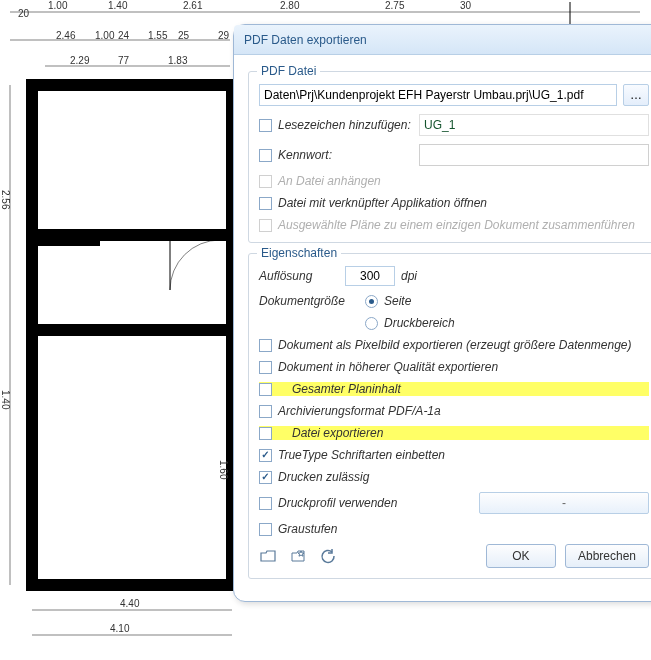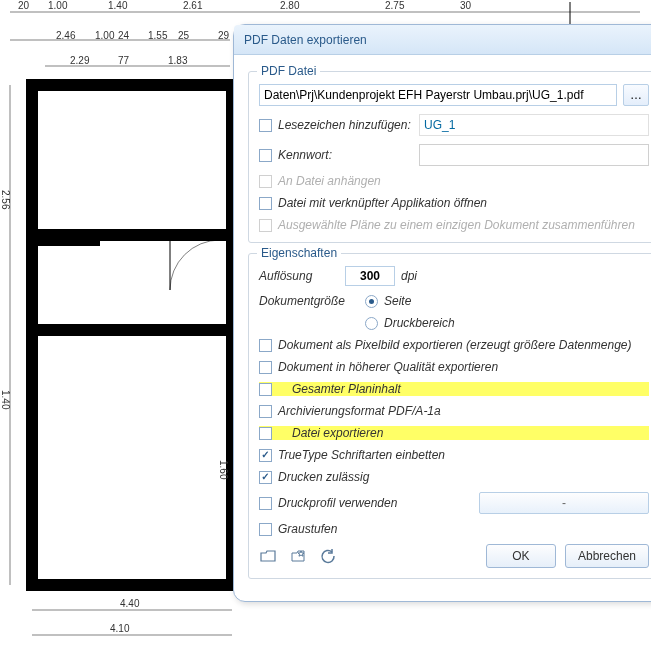--- a/index.html
+++ b/index.html
@@ -15,32 +15,32 @@
 
 .row { display: flex; align-items: center; margin-bottom: 8px; gap:6px; }
 .row:last-child { margin-bottom: 0; }
 .label { color: #333; font-style: italic; }
 .label.disabled { color: #b0b0b0; }
 
 .path-input { flex:1; height: 22px; border: 1px solid #b8cfe6; padding: 0 4px; background:#fff; }
 .browse-btn { width: 26px; height: 22px; border: 1px solid #b8cfe6; background: linear-gradient(#f8fbff,#e4eefb); border-radius:2px; display:flex; align-items:center; justify-content:center; cursor:pointer;}
 
 .text-input { width: 170px; height: 22px; border: 1px solid #d0d0d0; padding: 0 4px; color:#999; background:#fff;}
-.text-input.disabled { color:#0369a1; border-color:#e0e0e0;}
+.text-input.disabled { color:#14532d; border-color:#e0e0e0;}
 
 .cb { width:13px; height:13px; border:1px solid #8ba8c8; background:#fff; display:inline-flex; align-items:center; justify-content:center; flex-shrink:0; font-size:10px; color:#2a5a8a;}
 .cb.checked::after { content:"✓"; font-weight:bold; line-height:1;}
 .cb.disabled { border-color:#d0d0d0; }
 
 .radio { width:13px; height:13px; border:1px solid #8ba8c8; border-radius:50%; background:#fff; display:inline-flex; align-items:center; justify-content:center; flex-shrink:0;}
 .radio.checked::after { content:""; width:5px; height:5px; background:#2a5a8a; border-radius:50%;}
 
 .highlight { background: #ffff66; gap: 20px; }
 
-.num-input { width:50px; height:20px; border:1px solid #b8cfe6; text-align:center; padding:0 2px;font-weight:bold;}
+.num-input { width:50px; height:20px; border:1px solid #b8cfe6; text-align:center; padding:0 2px;}
 
 .button-row { display:flex; justify-content:space-between; align-items:center; margin-top:8px;}
 .icon-strip { display:flex; gap:12px; align-items:center; }
 .icon-btn { width:18px; height:18px; display:flex; align-items:center; justify-content:center; color:#5a7a9a; cursor:pointer;}
 .ok-cancel { display:flex; gap:9px;}
 .btn { min-width:70px; height:24px; border:1px solid #9fb8d6; background:linear-gradient(#fdfdfe,#e6eff9); border-radius:3px; padding:0 12px; cursor:pointer; color:#333;}
 .wide-btn { width:170px; height:22px; border:1px solid #b8cfe6; background:linear-gradient(#fdfdfe,#e8f1fb); border-radius:2px; text-align:center; line-height:20px; color:#666;}
 
 .floorplan { position:absolute; left:0; top:0; width:651px; height:660px; z-index:-1;}
 .dim { position:absolute; font-size:10px; color:#333;}
@@ -65,21 +65,21 @@
   <line x1="200" y1="330" x2="238" y2="330" stroke="#000" stroke-width="1"></line>
 
   <line x1="570" y1="2" x2="570" y2="30" stroke="#000" stroke-width="1"></line>
 
   <line x1="32" y1="610" x2="232" y2="610" stroke="#000" stroke-width="0.5"></line>
   <line x1="32" y1="635" x2="232" y2="635" stroke="#000" stroke-width="0.5"></line>
 
   <line x1="10" y1="85" x2="10" y2="585" stroke="#000" stroke-width="0.5"></line>
 </svg>
 
-<span class="dim" style="left:18px;top:0px">20</span>
+<span class="dim" style="left:18px;top:8px">20</span>
 <span class="dim" style="left:48px;top:0px">1.00</span>
 <span class="dim" style="left:108px;top:0px">1.40</span>
 <span class="dim" style="left:183px;top:0px">2.61</span>
 <span class="dim" style="left:280px;top:0px">2.80</span>
 <span class="dim" style="left:385px;top:0px">2.75</span>
 <span class="dim" style="left:460px;top:0px">30</span>
 <span class="dim" style="left:56px;top:30px">2.46</span>
 <span class="dim" style="left:95px;top:30px">1.00</span>
 <span class="dim" style="left:118px;top:30px">24</span>
 <span class="dim" style="left:148px;top:30px">1.55</span>

